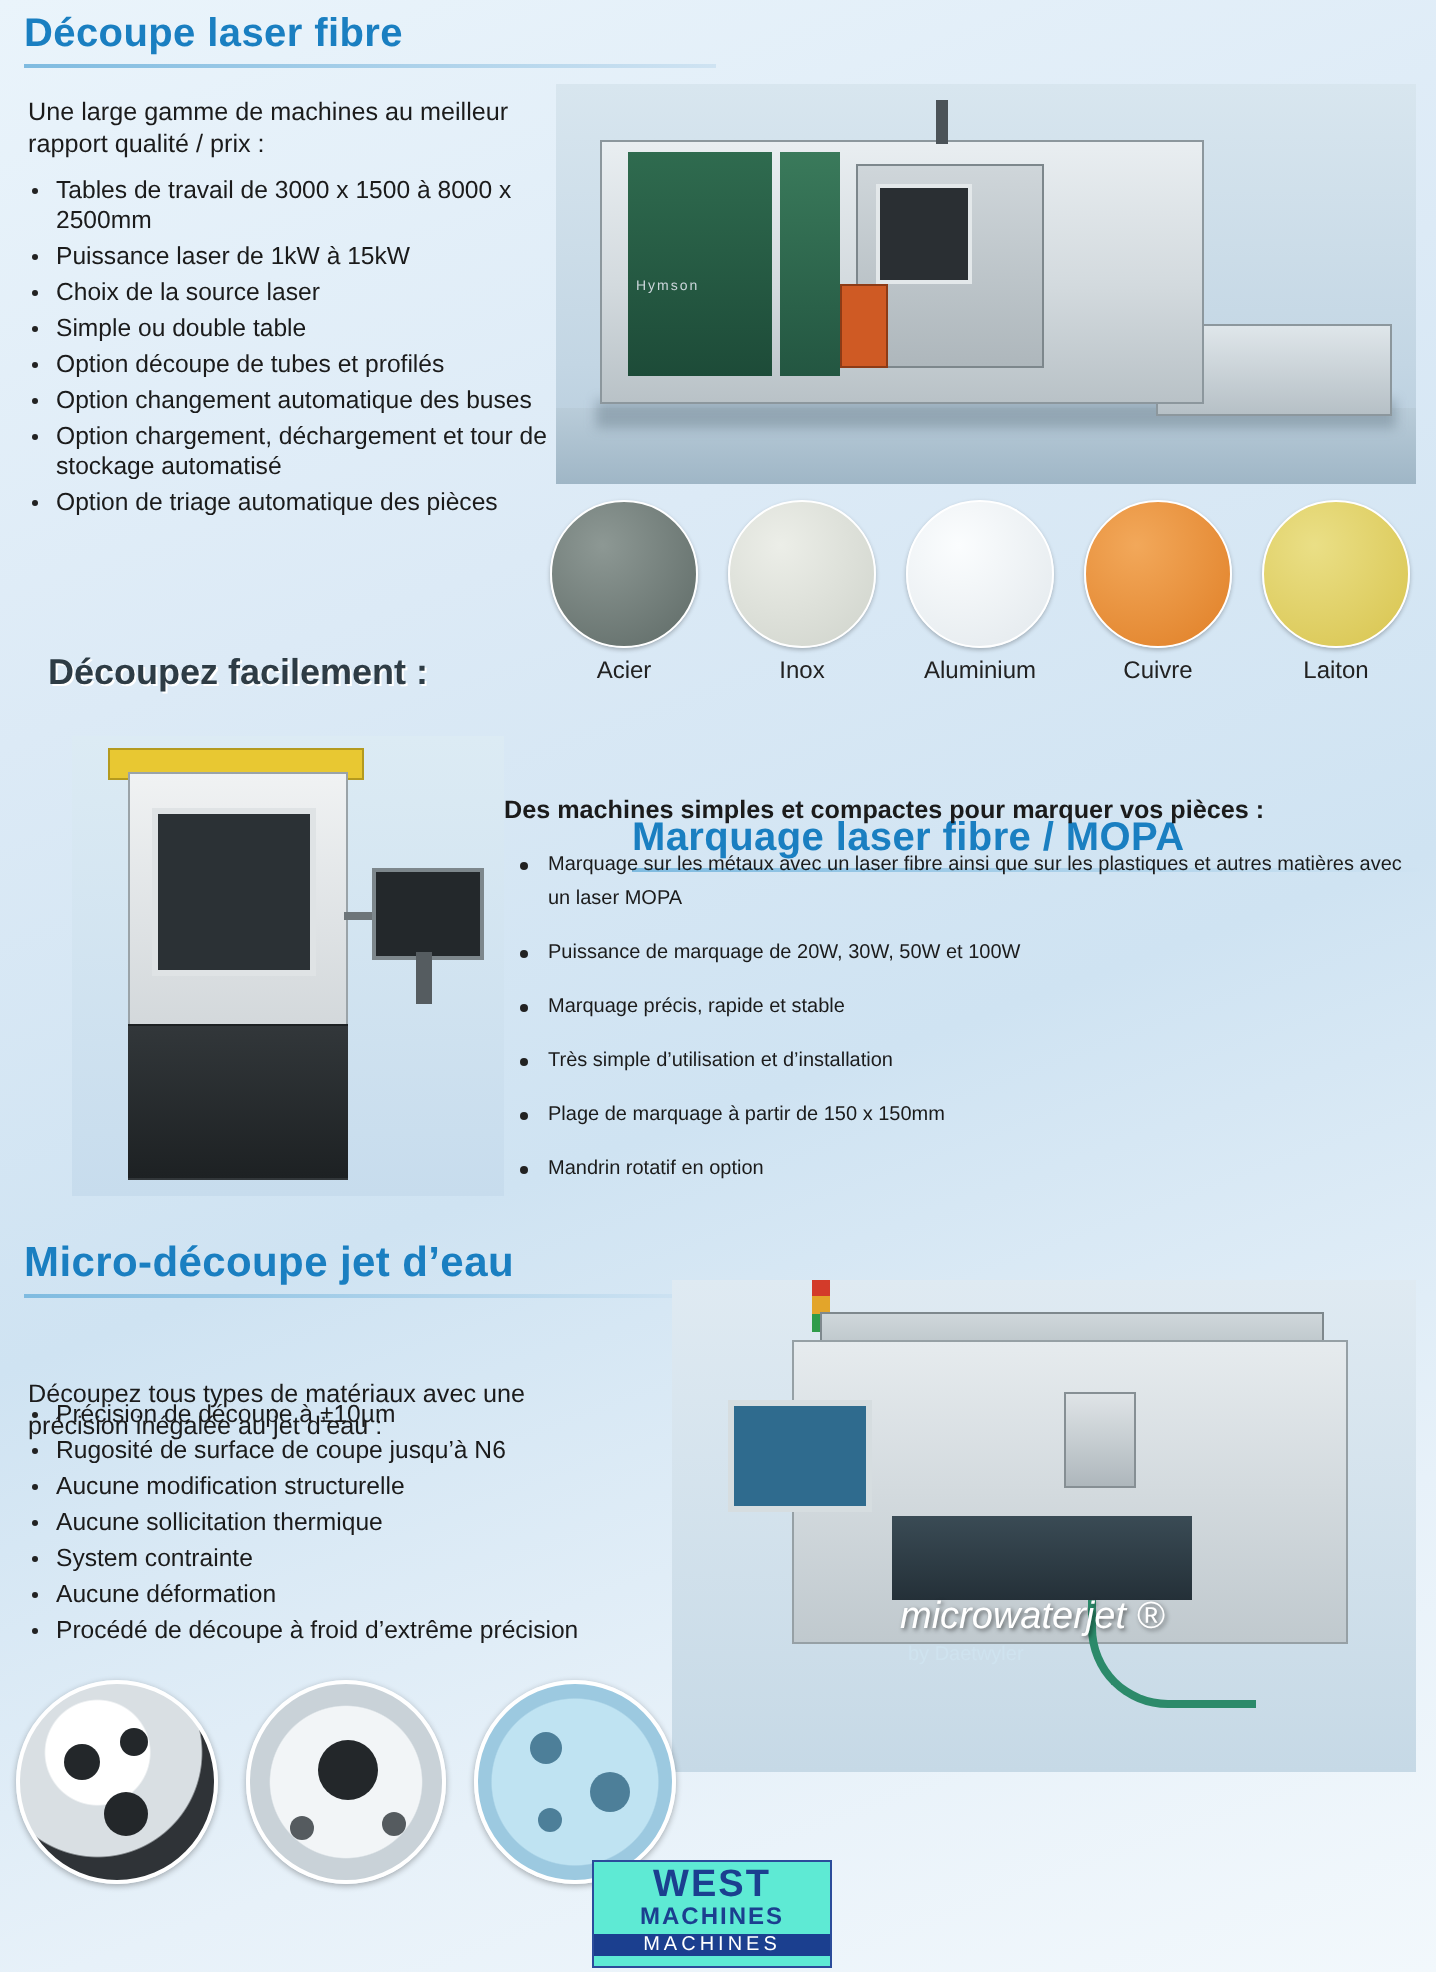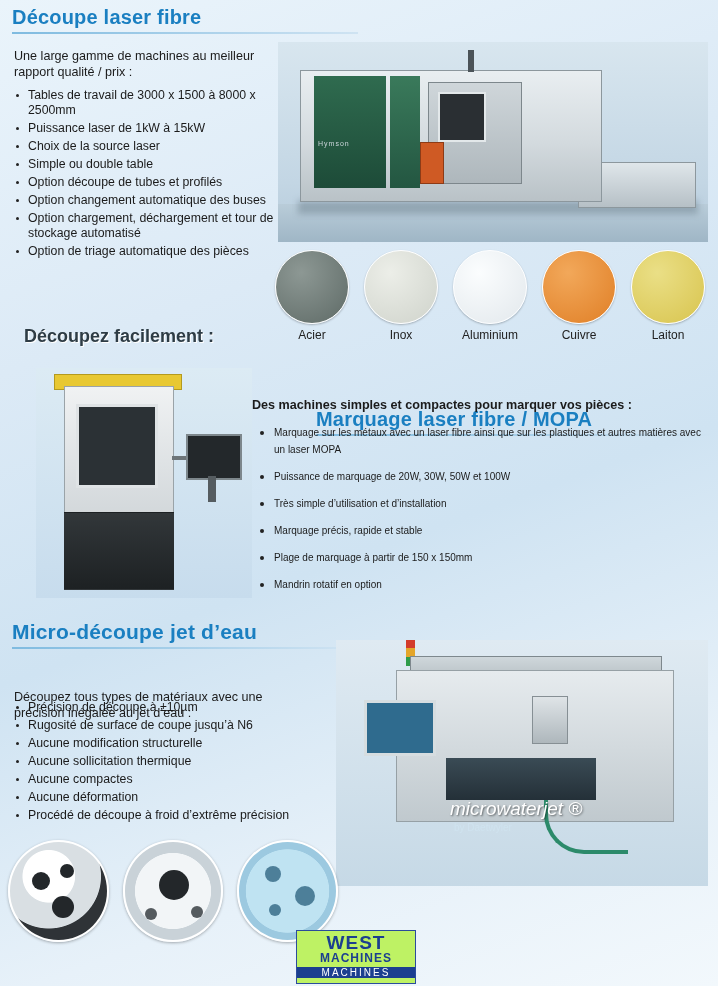--- a/index.html
+++ b/index.html
@@ -407,21 +407,21 @@
     color: #2d3940;
     font-style: italic;
   }
   #footer-brand .accent { color: #1a7fc1; }
   #west-logo {
     position: absolute;
     left: 296px;
     top: 930px;
     width: 118px;
     height: 52px;
-    background: #bef264;
+    background: #5eead4;
     border: 1px solid #2b4c9b;
     text-align: center;
     overflow: hidden;
   }
   #west-logo .w1 {
     color: #1b3f8f;
     font-weight: bold;
     font-size: 19px;
     line-height: 19px;
     margin-top: 2px;
@@ -517,39 +517,39 @@
   <div id="marquage-title">
     <div class="section-title">Marquage laser fibre / MOPA</div>
     <div class="rule"></div>
   </div>
 
   <div id="marquage-intro" class="body-text">Des machines simples et compactes pour marquer vos pièces :</div>
 
   <ul id="marquage-list" class="bullets">
     <li>Marquage sur les métaux avec un laser fibre ainsi que sur les plastiques et autres matières avec un laser MOPA</li>
     <li>Puissance de marquage de 20W, 30W, 50W et 100W</li>
+    <li>Marquage précis, rapide et stable</li>
     <li>Très simple d’utilisation et d’installation</li>
-    <li>Marquage précis, rapide et stable</li>
     <li>Plage de marquage à partir de 150 x 150mm</li>
     <li>Mandrin rotatif en option</li>
   </ul>
 
   <div id="micro-title">
     <div class="section-title">Micro-découpe jet d’eau</div>
     <div class="rule"></div>
   </div>
 
   <div id="micro-intro" class="body-text">Découpez tous types de matériaux avec une précision inégalée au jet d’eau :</div>
 
   <ul id="micro-list" class="bullets">
     <li>Précision de découpe à ±10µm</li>
     <li>Rugosité de surface de coupe jusqu’à N6</li>
     <li>Aucune modification structurelle</li>
     <li>Aucune sollicitation thermique</li>
-    <li>Aucune compactes</li>
+    <li>System contrainte</li>
     <li>Aucune déformation</li>
     <li>Procédé de découpe à froid d’extrême précision</li>
   </ul>
 
   <div id="micro-photo">
     <div class="light"></div>
     <div class="hood"></div>
     <div class="mach"></div>
     <div class="screen"></div>
     <div class="head"></div>

